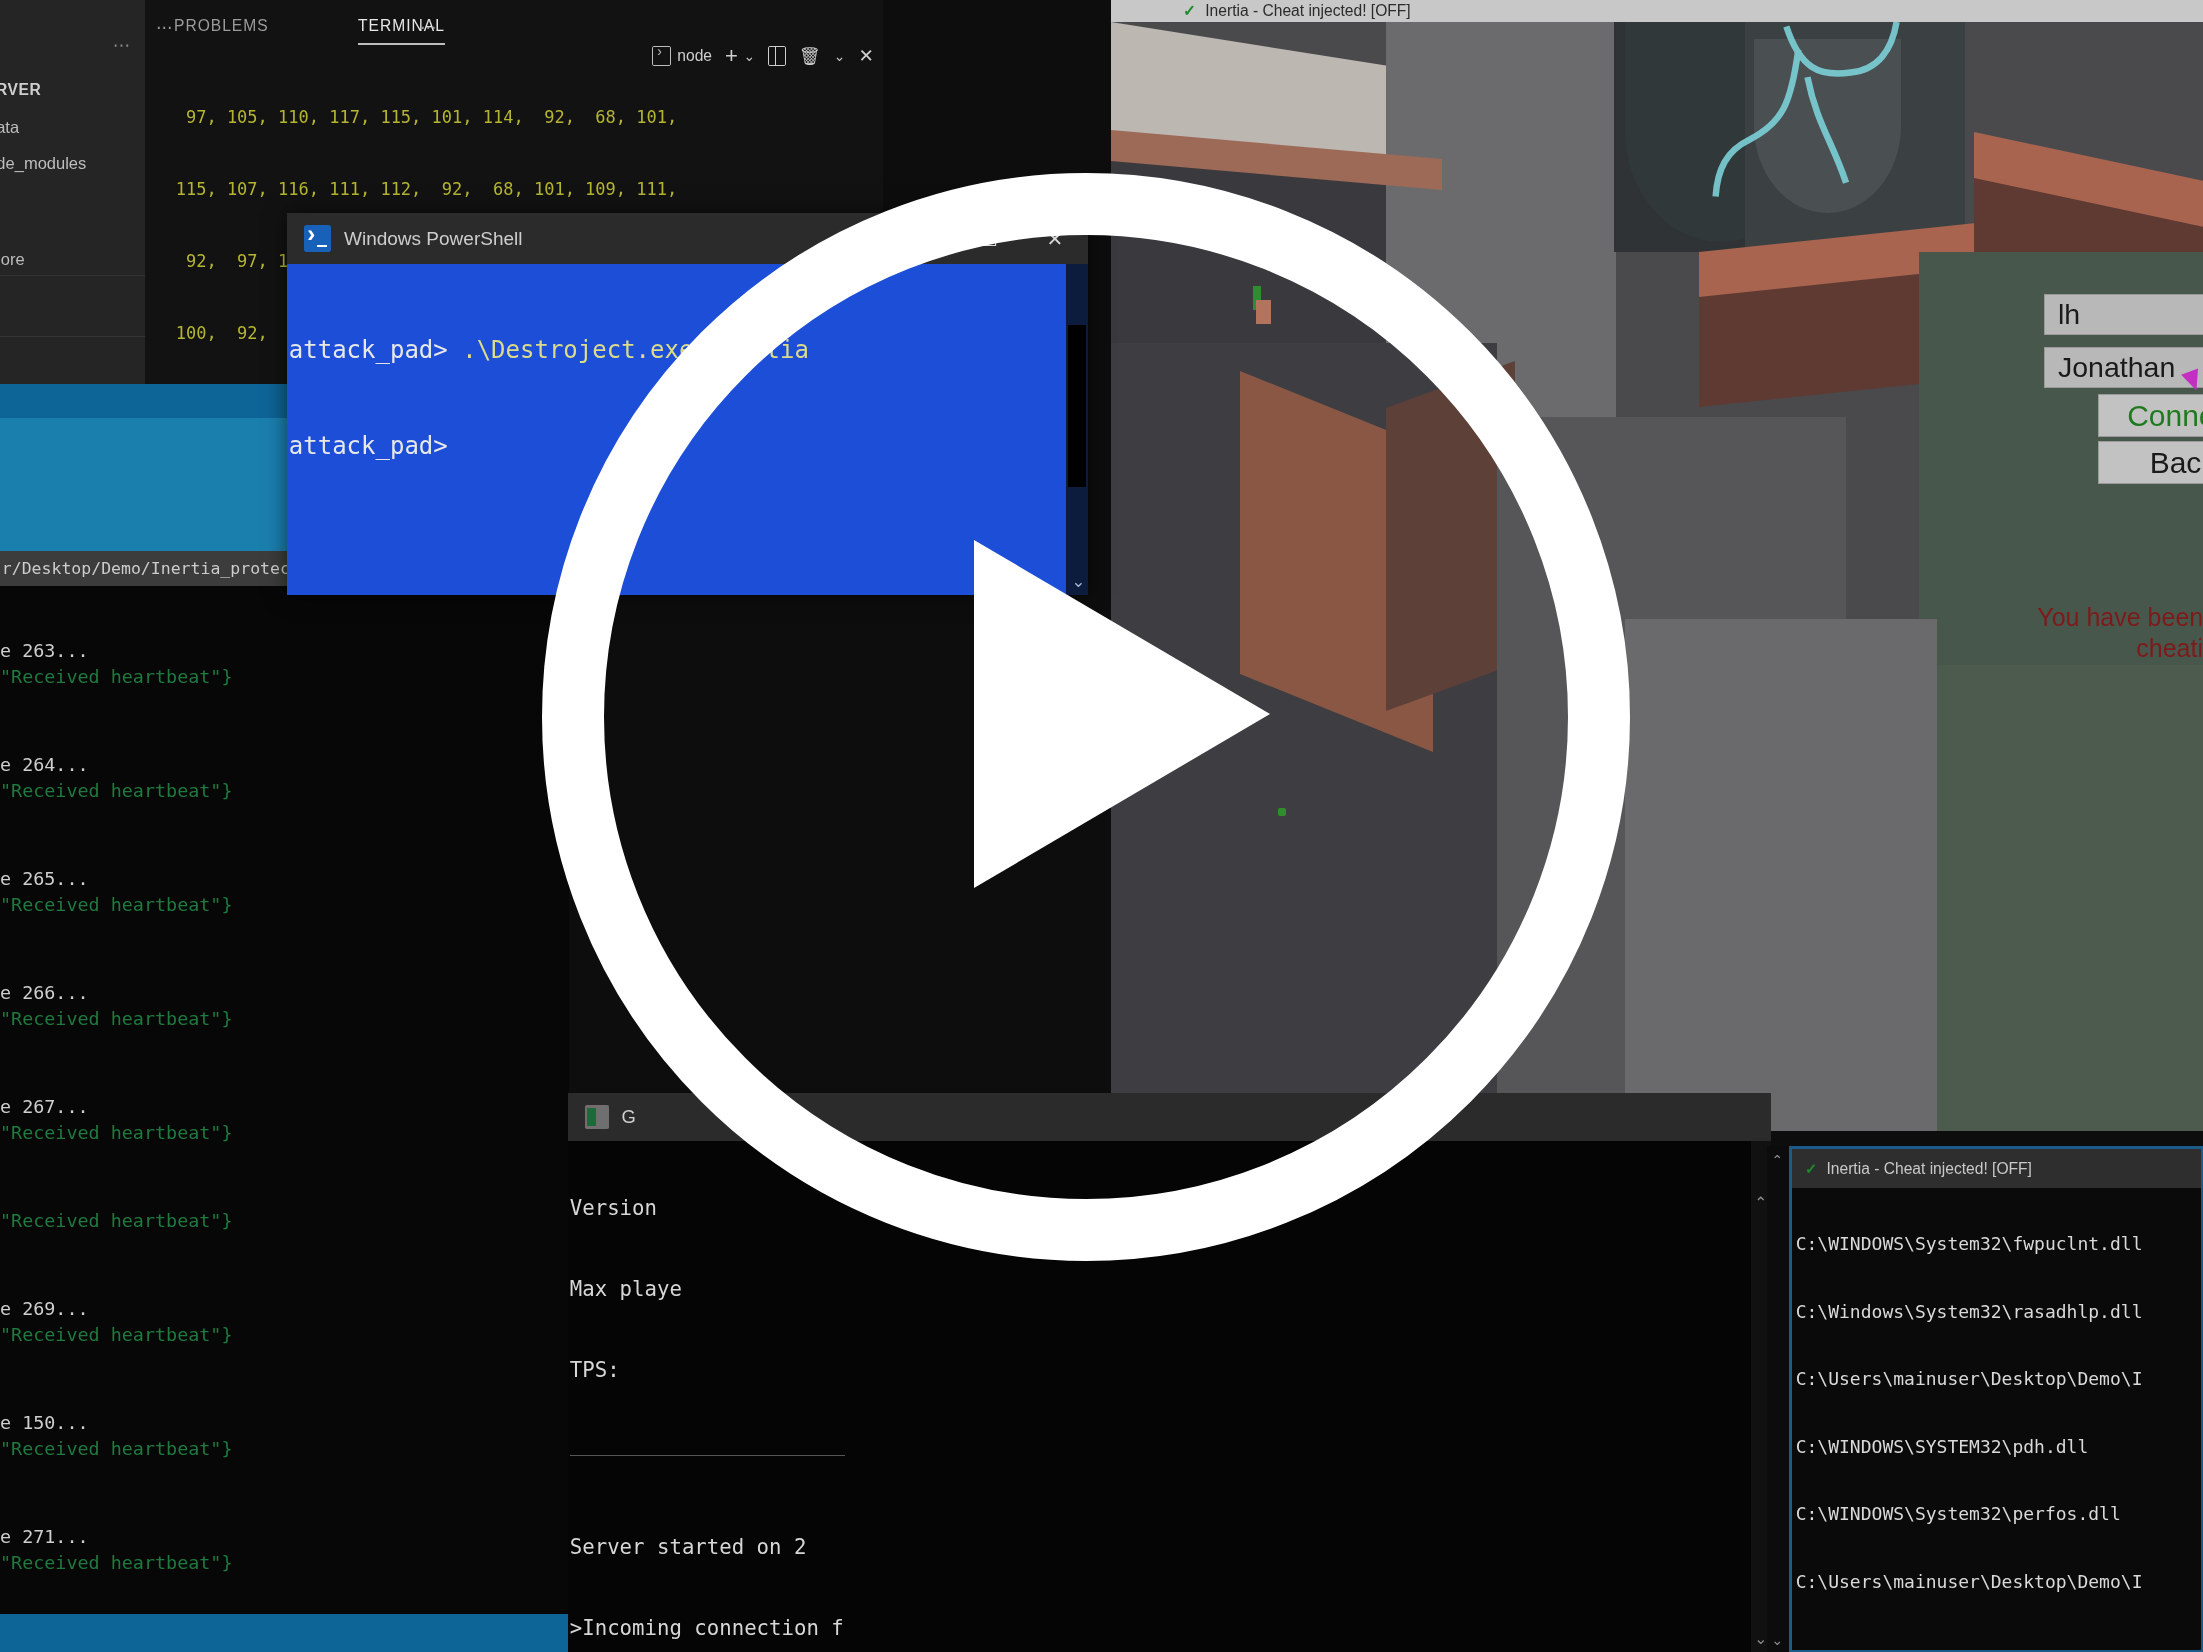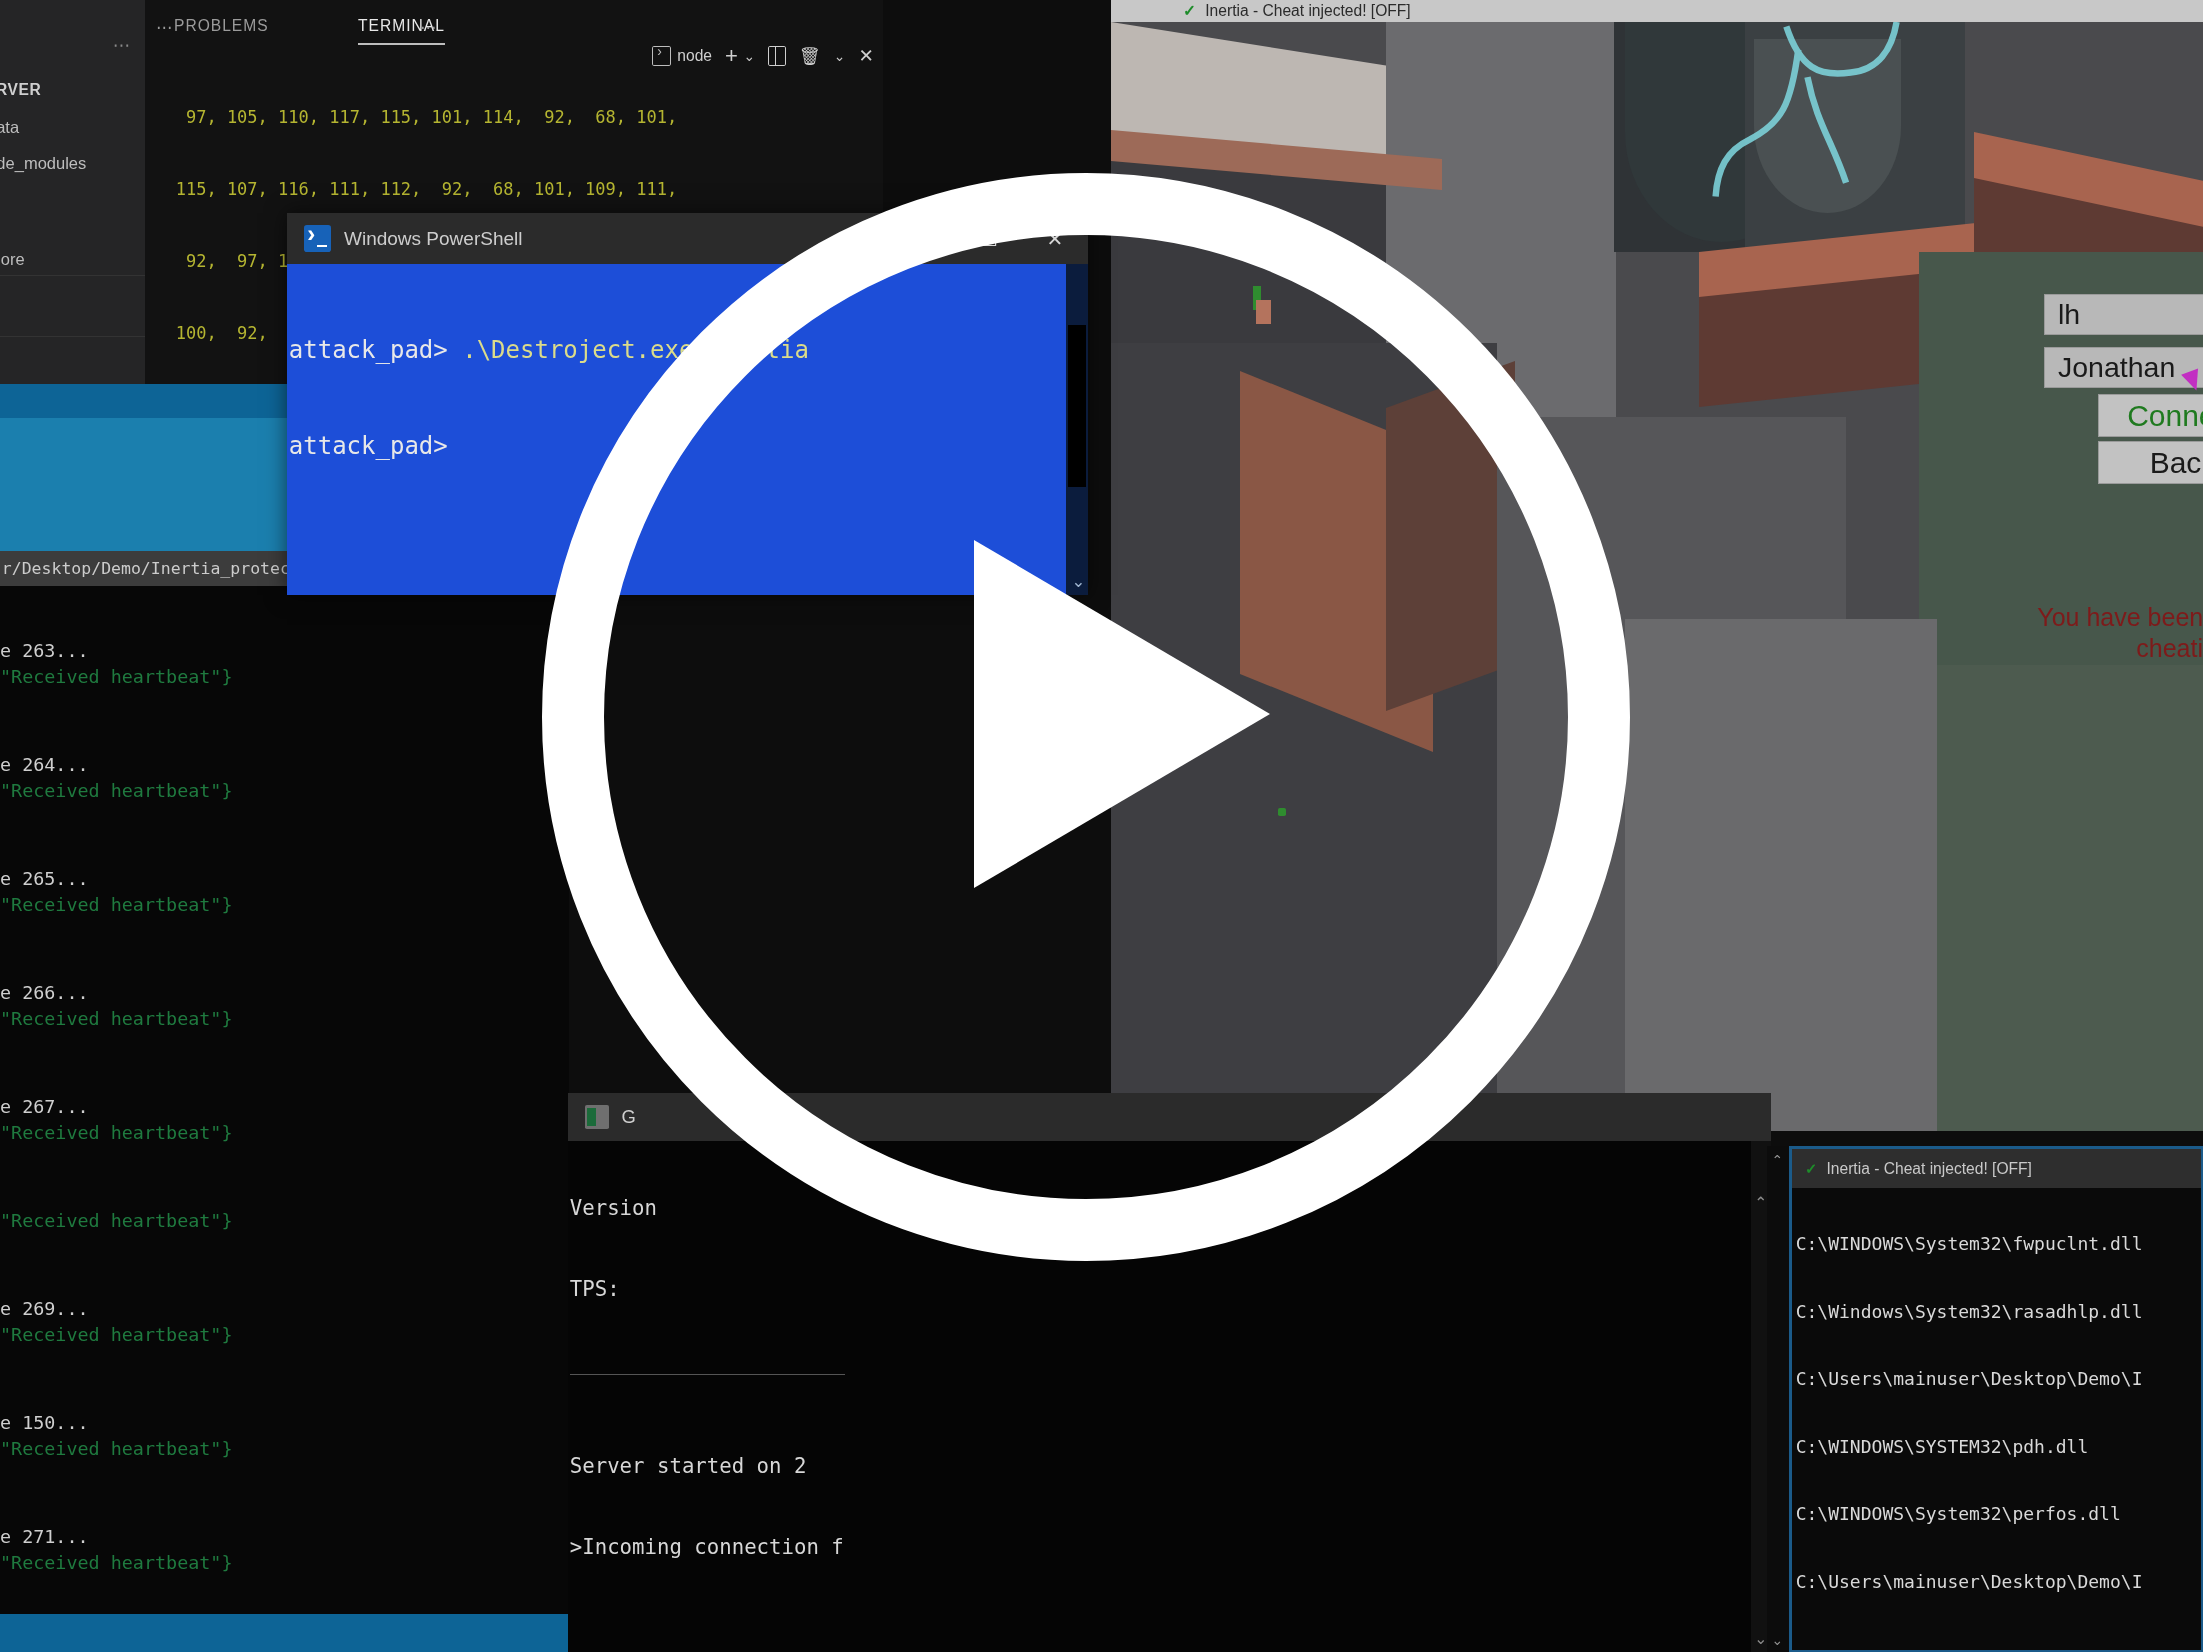--- a/index.html
+++ b/index.html
@@ -271,20 +271,21 @@
     </div>
   </div>
 
   <div class="srv">
     <div class="srv-title">
       <span class="srv-ico"></span>
       <span class="srv-name">G</span>
     </div>
     <div class="srv-body">
       <div>Version                 9</div>
+      <div>Max playe</div>
       <div>TPS:</div>
       <div class="srv-rule"></div>
       <div>Server started on 2</div>
       <div>&gt;Incoming connection f</div>
       
       
       
       
       
       

